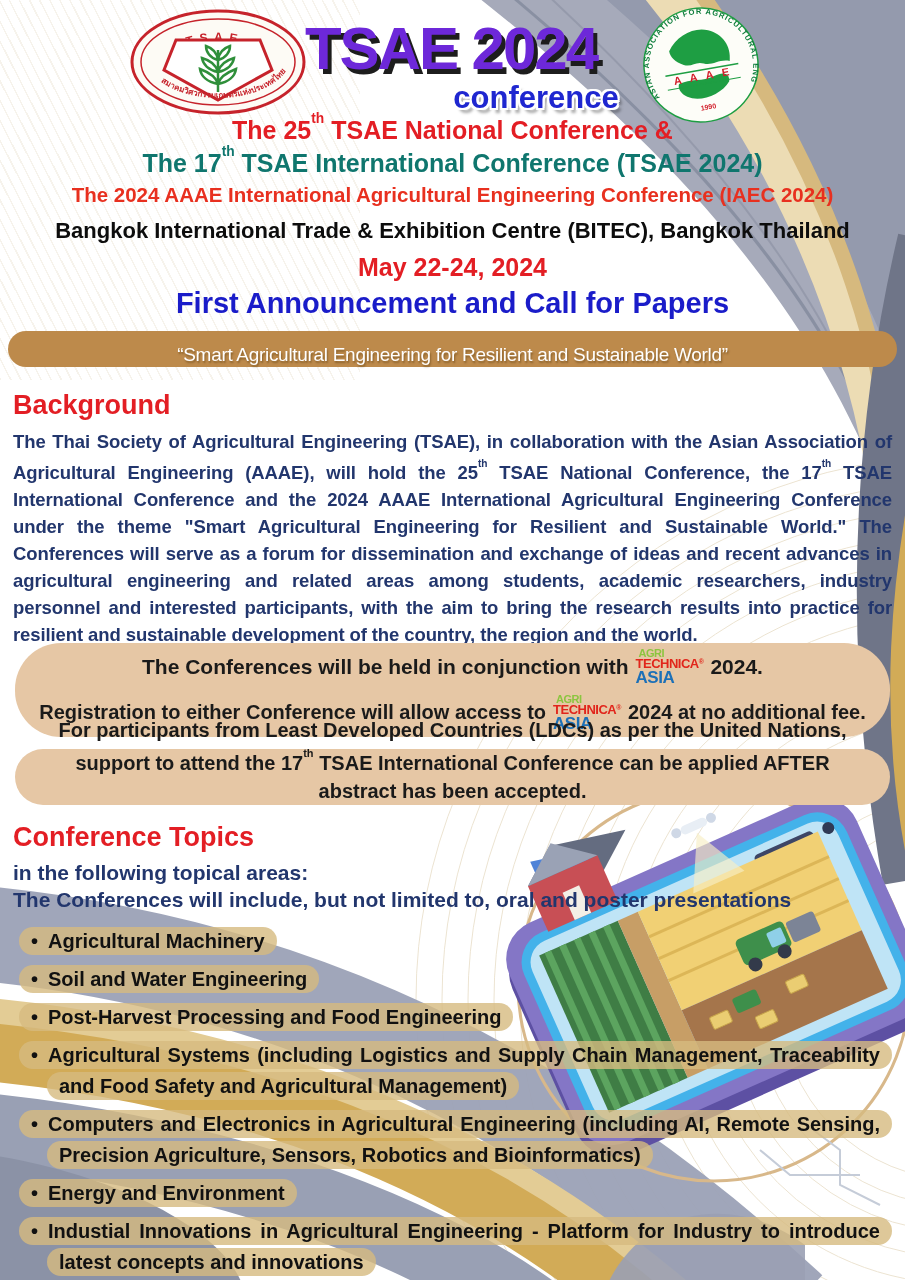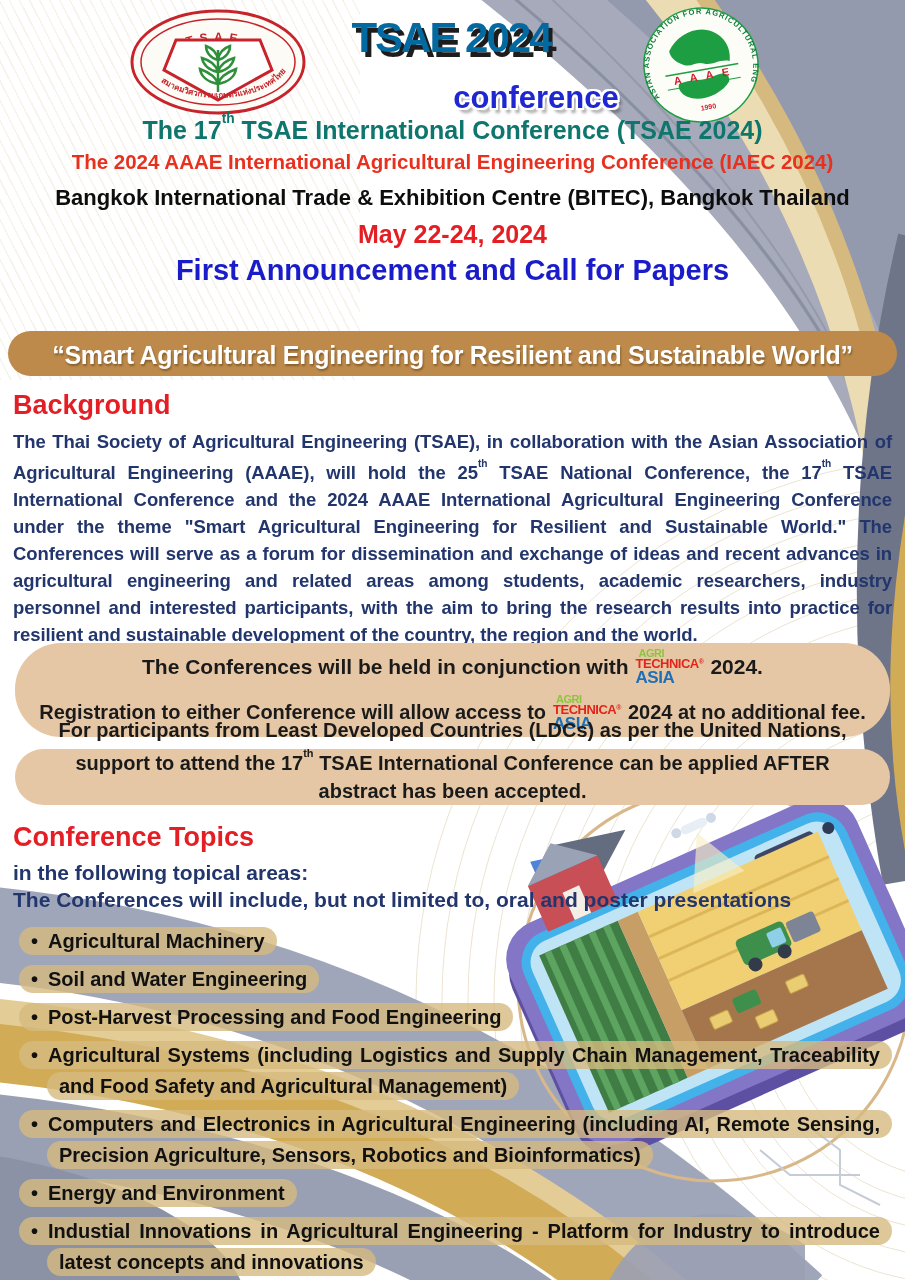--- a/index.html
+++ b/index.html
@@ -6,37 +6,37 @@
   .page{position:relative;width:905px;height:1280px;overflow:hidden;background:#ffffff;
         font-family:"Liberation Sans","DejaVu Sans",sans-serif;}
   .layer{position:absolute;inset:0;}
   
   .tex-tl{position:absolute;left:0;top:0;width:360px;height:380px;
     background:repeating-linear-gradient(63deg,rgba(203,183,140,.30) 0 1.5px,rgba(0,0,0,0) 1.5px 9px);
     opacity:.55;}
   
   .content{position:absolute;inset:0;z-index:3;}
   .hdr-title{position:absolute;left:268px;top:14px;width:366px;text-align:center;
-    font-size:42px;font-weight:900;letter-spacing:-2px;color:#0369a1;
+    font-size:60px;font-weight:900;letter-spacing:-2px;color:#6d28d9;
     text-shadow:4px 5px 0 #1d1d1d;white-space:nowrap;}
   .hdr-sub{position:absolute;left:430px;top:80px;width:212px;text-align:center;
     font-size:31px;font-weight:900;color:#1f27d0;letter-spacing:0px;
     text-shadow:2px 0 #fff,-2px 0 #fff,0 2px #fff,0 -2px #fff,2px 2px #fff,-2px -2px #fff,2px -2px #fff,-2px 2px #fff,4px 5px 3px rgba(0,0,0,.35);}
   .logo-left{position:absolute;left:128px;top:8px;width:180px;height:108px;}
   .logo-right{position:absolute;left:642px;top:6px;width:118px;height:118px;transform:rotate(-10deg);}
   .headlines{position:absolute;left:0;top:118px;width:905px;text-align:center;line-height:1;}
   .h-red1{font-size:25px;font-weight:800;color:#e31e24;margin:0 0 8px 0;}
   .h-red2{font-size:25px;font-weight:800;color:#0f766e;margin:0 0 9px 0;}
   .h-red3{font-size:20.5px;font-weight:800;color:#e8301f;margin:0 0 14px 0;}
   .h-venue{font-size:22px;font-weight:800;color:#0d0d0d;margin:0 0 13px 0;}
   .h-dates{font-size:25px;font-weight:800;color:#e31e24;margin:0 0 9px 0;}
   .h-ann{font-size:29px;font-weight:800;color:#1a1cc9;margin:0;}
   sup{font-size:55%;position:relative;top:-0.5em;}
-  .banner{position:absolute;left:8px;top:331px;width:889px;height:45px;border-radius:26px;
-    background:#bd8a4b;color:#fff;font-size:25px;font-weight:700;text-align:center;line-height:48px;
+  .banner{position:absolute;left:8px;top:331px;width:889px;height:36px;border-radius:26px;
+    background:#bd8a4b;color:#fff;font-size:19px;font-weight:400;text-align:center;line-height:48px;
     letter-spacing:-0.3px;text-shadow:1px 2px 2px rgba(70,45,0,.45);}
   .sec-bg{position:absolute;left:13px;top:390px;width:879px;}
   .red-head{font-size:27px;font-weight:800;color:#e31e24;margin:0;}
   .bg-par{margin:7px 0 0 0;font-size:18.5px;font-weight:600;color:#22366d;line-height:27px;
     text-align:justify;letter-spacing:-0.1px;}
   .ibox{position:absolute;left:15px;width:875px;background:#e6c7a5;color:#1a1a1a;
     font-weight:700;text-align:center;}
   .ibox1{top:643px;height:94px;border-radius:46px;display:flex;flex-direction:column;justify-content:center;gap:8px;}
   .ibox1 .bl{display:flex;align-items:center;justify-content:center;gap:7px;font-size:21px;}
   .ibox2{top:749px;height:56px;border-radius:34px;font-size:20px;line-height:28px;
@@ -191,20 +191,21 @@
       <line x1="22" y1="78" x2="96" y2="78" stroke="#1e9e43" stroke-width="1"></line>
       <text x="59" y="74" text-anchor="middle" font-size="11" font-weight="bold" fill="#d21f2b" letter-spacing="3">A A A E</text>
       <text x="59" y="104" text-anchor="middle" font-size="7" font-weight="bold" fill="#d21f2b">1990</text>
       <path id="aaaeRing" d="M14,86 A52,52 0 1,1 104,86" fill="none"></path>
       <text font-size="7.6" font-weight="bold" fill="#0c7c3a" letter-spacing="1">
         <textPath href="#aaaeRing" startOffset="1%">ASIAN ASSOCIATION FOR AGRICULTURAL ENGINEERING</textPath>
       </text>
     </svg>
 
     <div class="headlines">
+      <div class="h-red1"><span>The 25</span><sup>th</sup><span> TSAE National Conference &amp;</span></div>
       <div class="h-red2"><span>The 17</span><sup>th</sup><span> TSAE International Conference (TSAE 2024)</span></div>
       <div class="h-red3">The 2024 AAAE International Agricultural Engineering Conference (IAEC 2024)</div>
       <div class="h-venue">Bangkok International Trade &amp; Exhibition Centre (BITEC), Bangkok Thailand</div>
       <div class="h-dates">May 22-24, 2024</div>
       <div class="h-ann">First Announcement and Call for Papers</div>
     </div>
 
     <div class="banner">“Smart Agricultural Engineering for Resilient and Sustainable World”</div>
 
     <div class="sec-bg">

